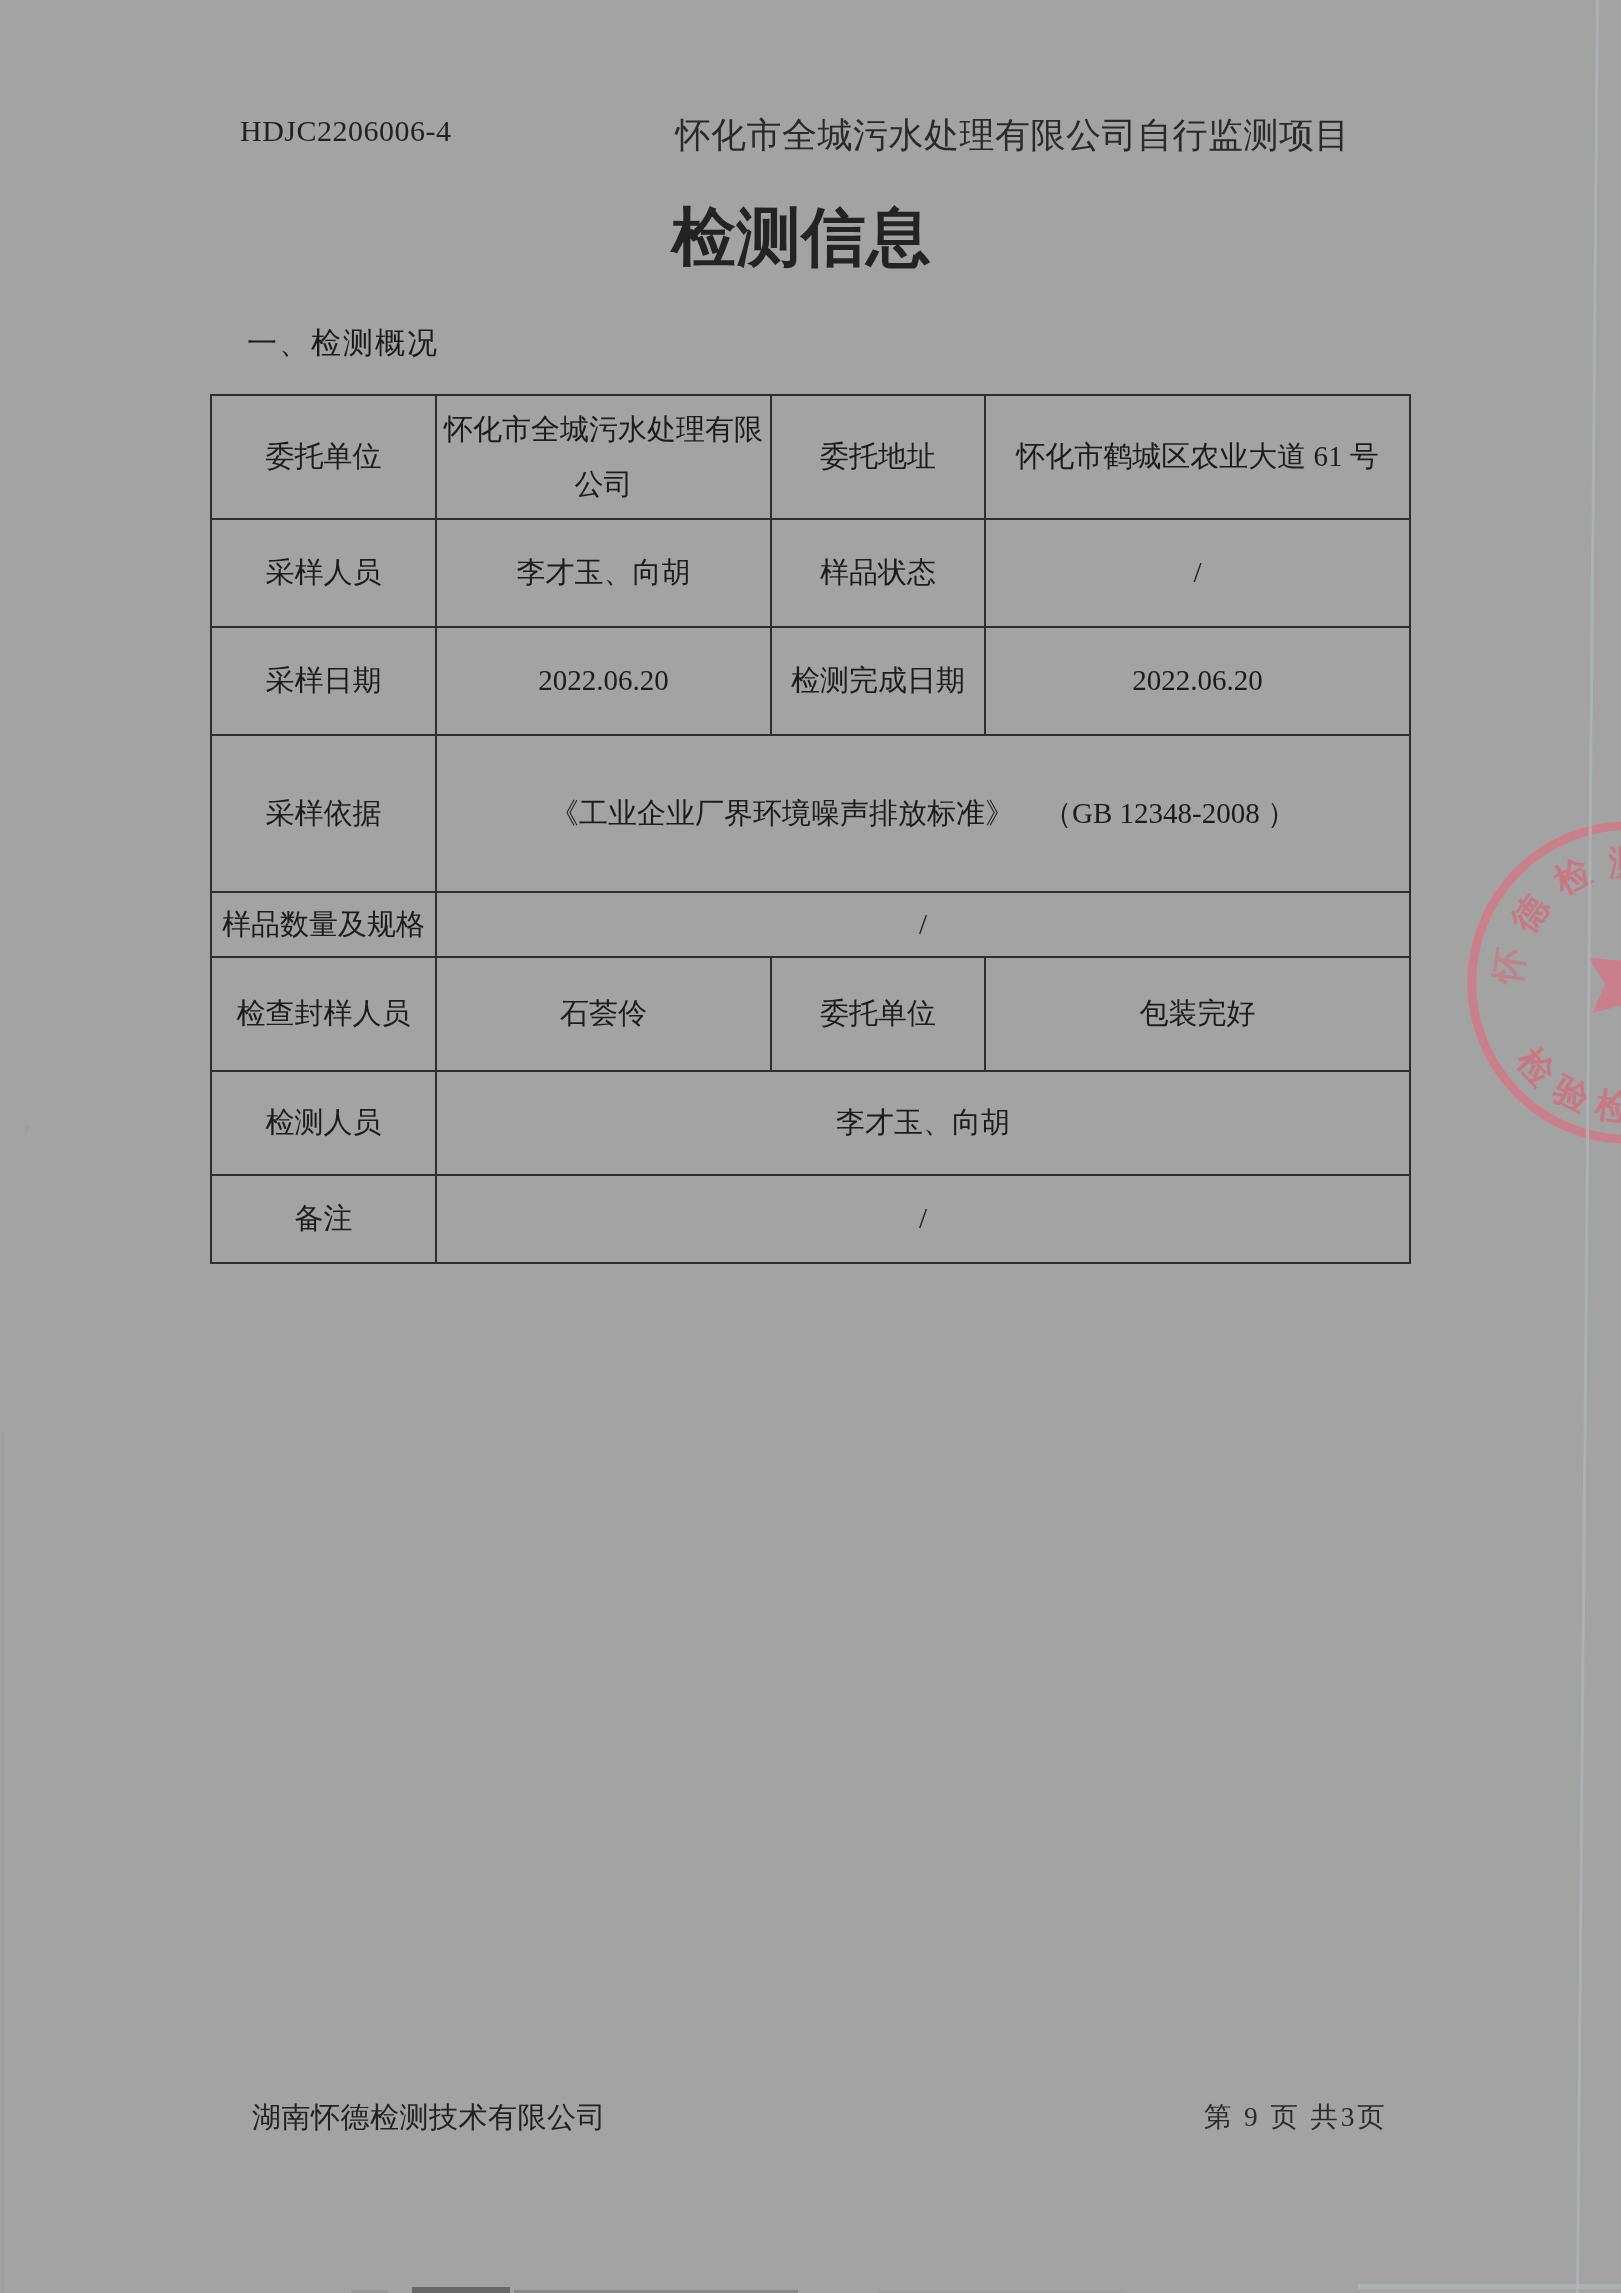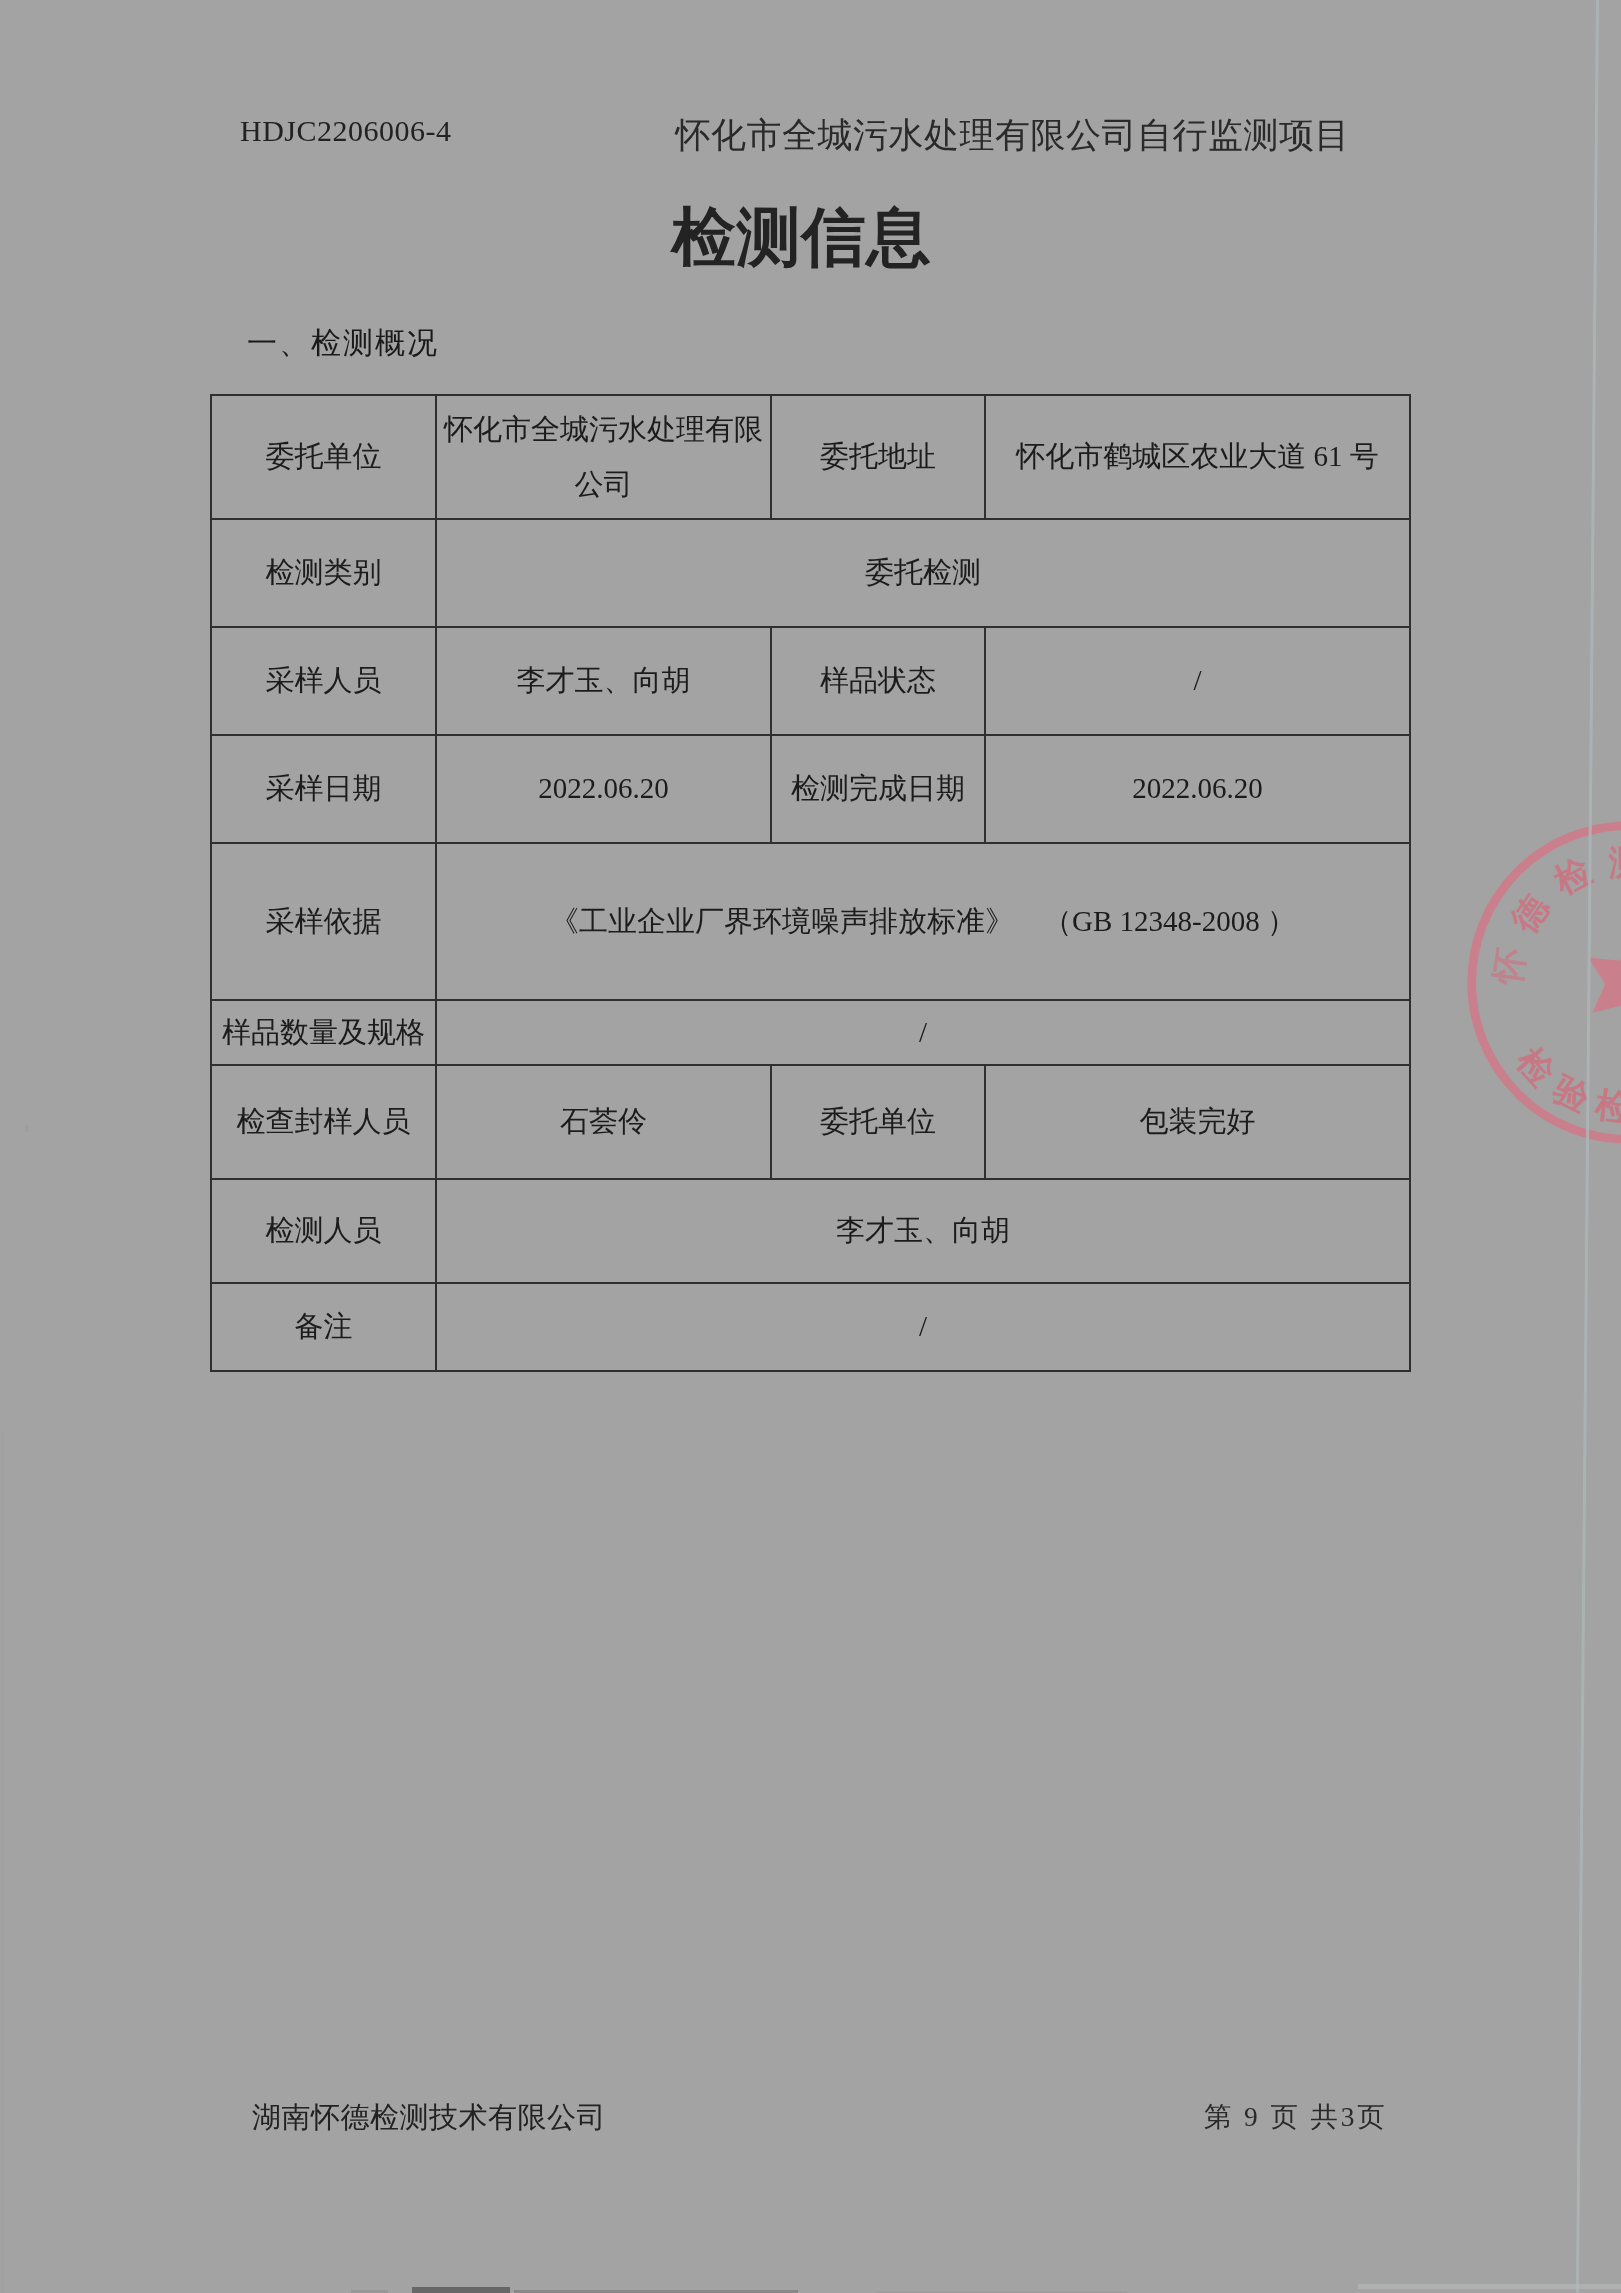--- a/index.html
+++ b/index.html
@@ -101,24 +101,20 @@
         <col style="width:425px">
     </colgroup>
     <tbody>
       <tr style="height:124px">
         <td>委托单位</td>
         <td>怀化市全城污水处理有限公司</td>
         <td>委托地址</td>
         <td>怀化市鹤城区农业大道 61 号</td>
       </tr>
       <tr style="height:108px">
-        <td>检测类别</td>
-        <td colspan="3">委托检测</td>
-      </tr>
-      <tr style="height:108px">
         <td>采样人员</td>
         <td>李才玉、向胡</td>
         <td>样品状态</td>
         <td>/</td>
       </tr>
       <tr style="height:108px">
         <td>采样日期</td>
         <td>2022.06.20</td>
         <td>检测完成日期</td>
         <td>2022.06.20</td>

